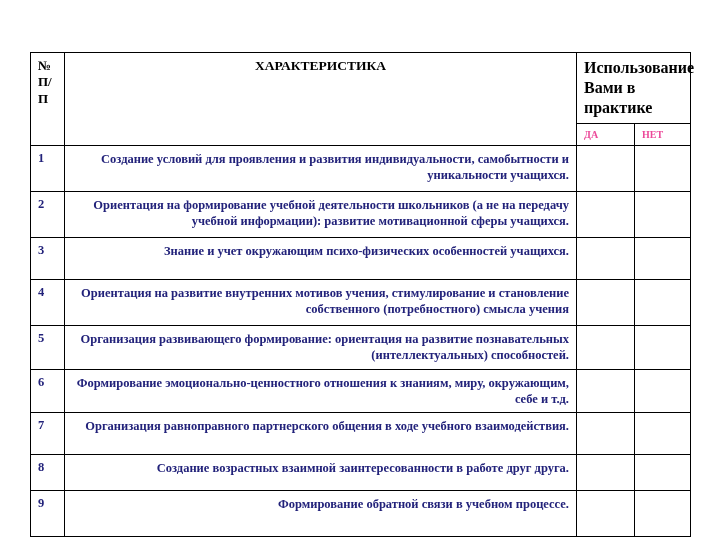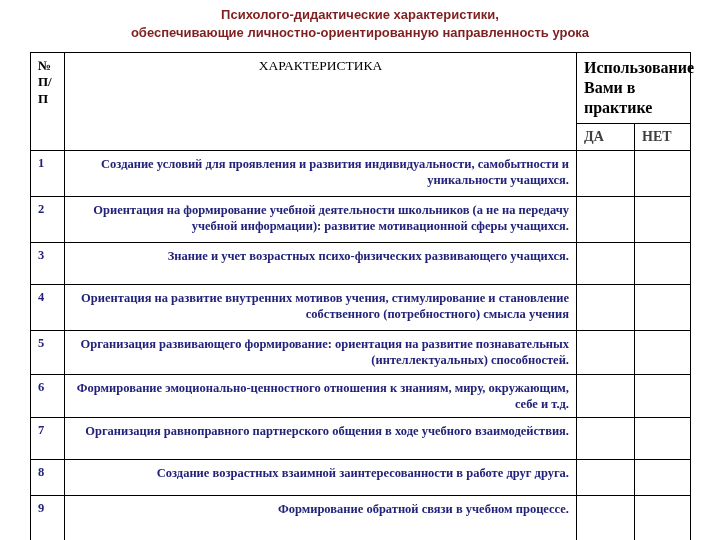--- a/index.html
+++ b/index.html
@@ -46,40 +46,40 @@
 
   .hdr-num {
     font-weight: bold;
     font-size: 13px;
     color: #000000;
     text-align: left;
     white-space: pre-line;
     line-height: 1.25;
   }
   .hdr-char {
-    font-weight: normal;
+    font-weight: bold;
     font-size: 13.5px;
     color: #000000;
     text-align: center;
     vertical-align: top;
     padding-top: 7px;
   }
   .hdr-usage {
     font-weight: bold;
     font-size: 16px;
     color: #000000;
     text-align: left;
     white-space: pre-line;
     line-height: 1.25;
     height: 56px;
   }
   .hdr-yesno {
     font-weight: bold;
-    font-size: 14px;
-    color: #404040;
+    font-size: 10px;
+    color: #ec4899;
     text-align: left;
     height: 22px;
     padding-top: 3px;
     padding-bottom: 3px;
   }
   .cell-num {
     font-weight: bold;
     font-size: 12.5px;
     color: #22227a;
   }
@@ -95,24 +95,20 @@
   }
   tr.r-tall  td { height: 46px; }
   tr.r-mid   td { height: 42px; }
   tr.r-short td { height: 36px; }
 </style>
 </head>
 <body>
 
 <div class="page">
 
-  <div class="title">
-    <div>Психолого-дидактические характеристики,</div>
-    <div>обеспечивающие личностно-ориентированную направленность урока</div>
-  </div>
 
   <table class="doc-table">
     <colgroup>
       <col class="c-num">
         <col class="c-text">
         <col class="c-yes">
         <col class="c-no">
     </colgroup>
     <tbody>
       <tr>
@@ -136,21 +132,21 @@
         <td class="cell-empty"></td>
       </tr>
       <tr class="r-tall">
         <td class="cell-num">2</td>
         <td class="cell-text">Ориентация на формирование учебной деятельности школьников (а не на передачу учебной информации): развитие мотивационной сферы учащихся.</td>
         <td class="cell-empty"></td>
         <td class="cell-empty"></td>
       </tr>
       <tr class="r-mid">
         <td class="cell-num">3</td>
-        <td class="cell-text">Знание и учет возрастных психо-физических развивающего учащихся.</td>
+        <td class="cell-text">Знание и учет окружающим психо-физических особенностей учащихся.</td>
         <td class="cell-empty"></td>
         <td class="cell-empty"></td>
       </tr>
       <tr class="r-tall">
         <td class="cell-num">4</td>
         <td class="cell-text">Ориентация на развитие внутренних мотивов учения, стимулирование и становление собственного (потребностного) смысла учения</td>
         <td class="cell-empty"></td>
         <td class="cell-empty"></td>
       </tr>
       <tr class="r-mid">

